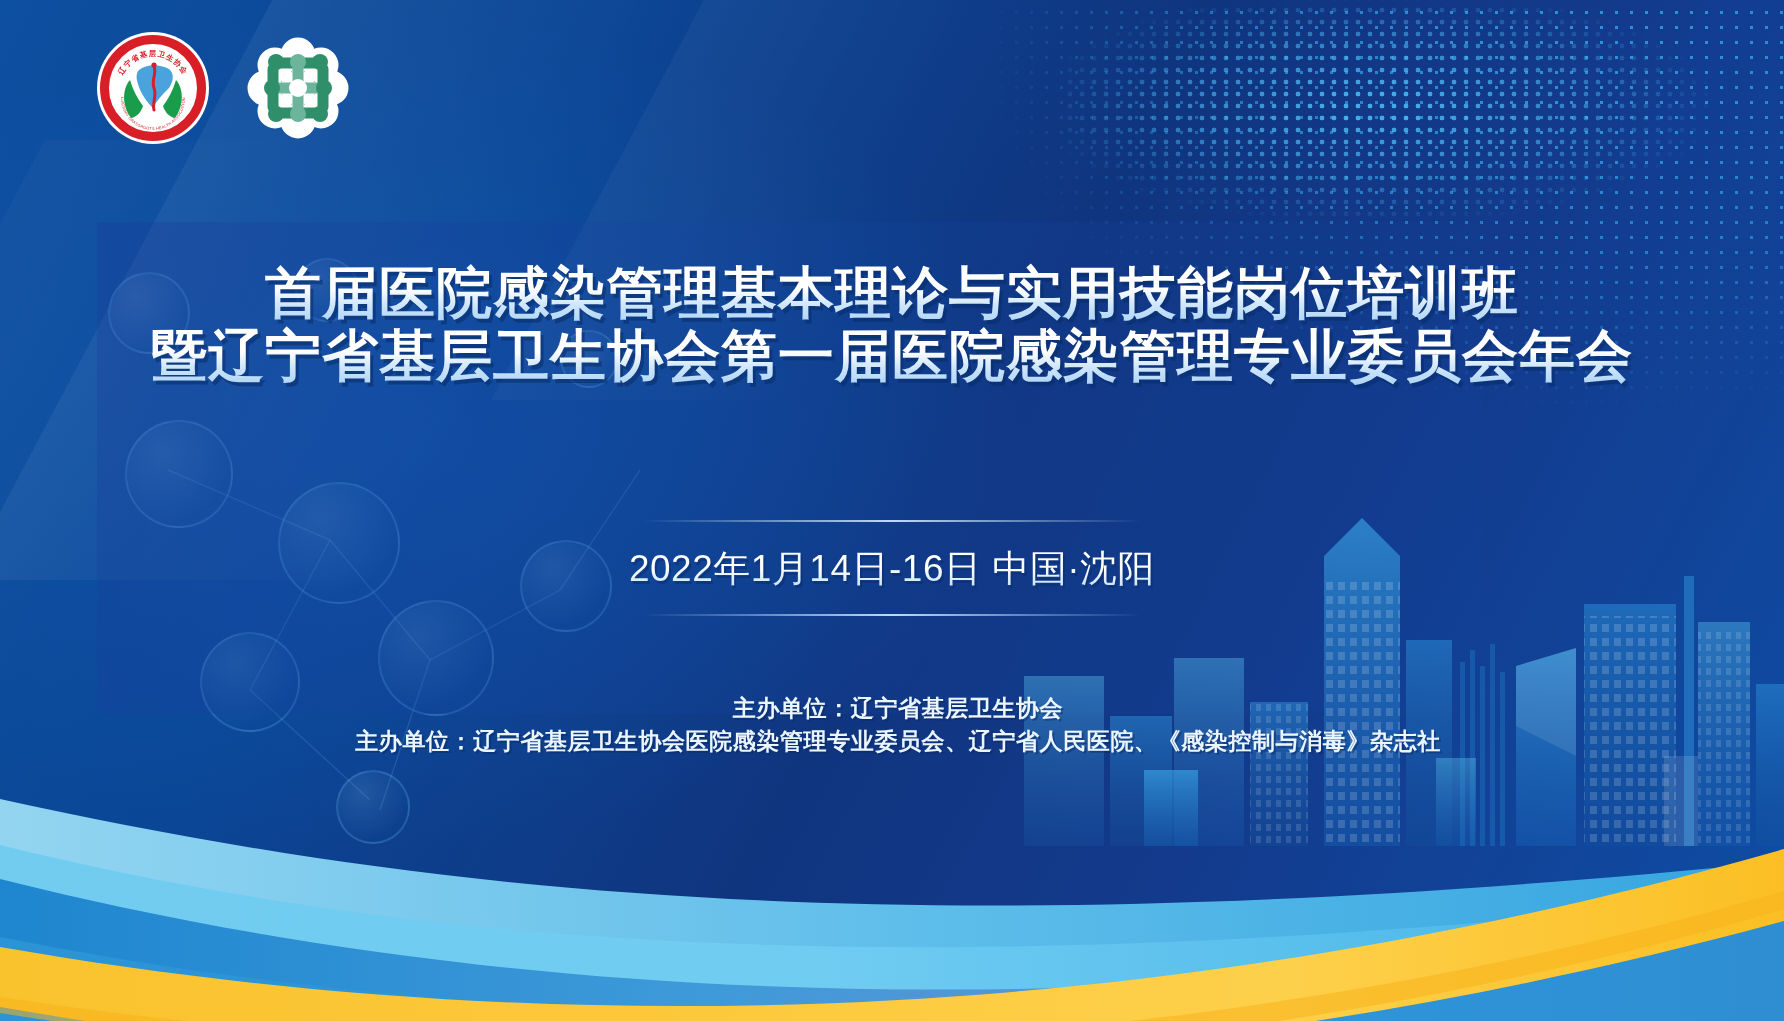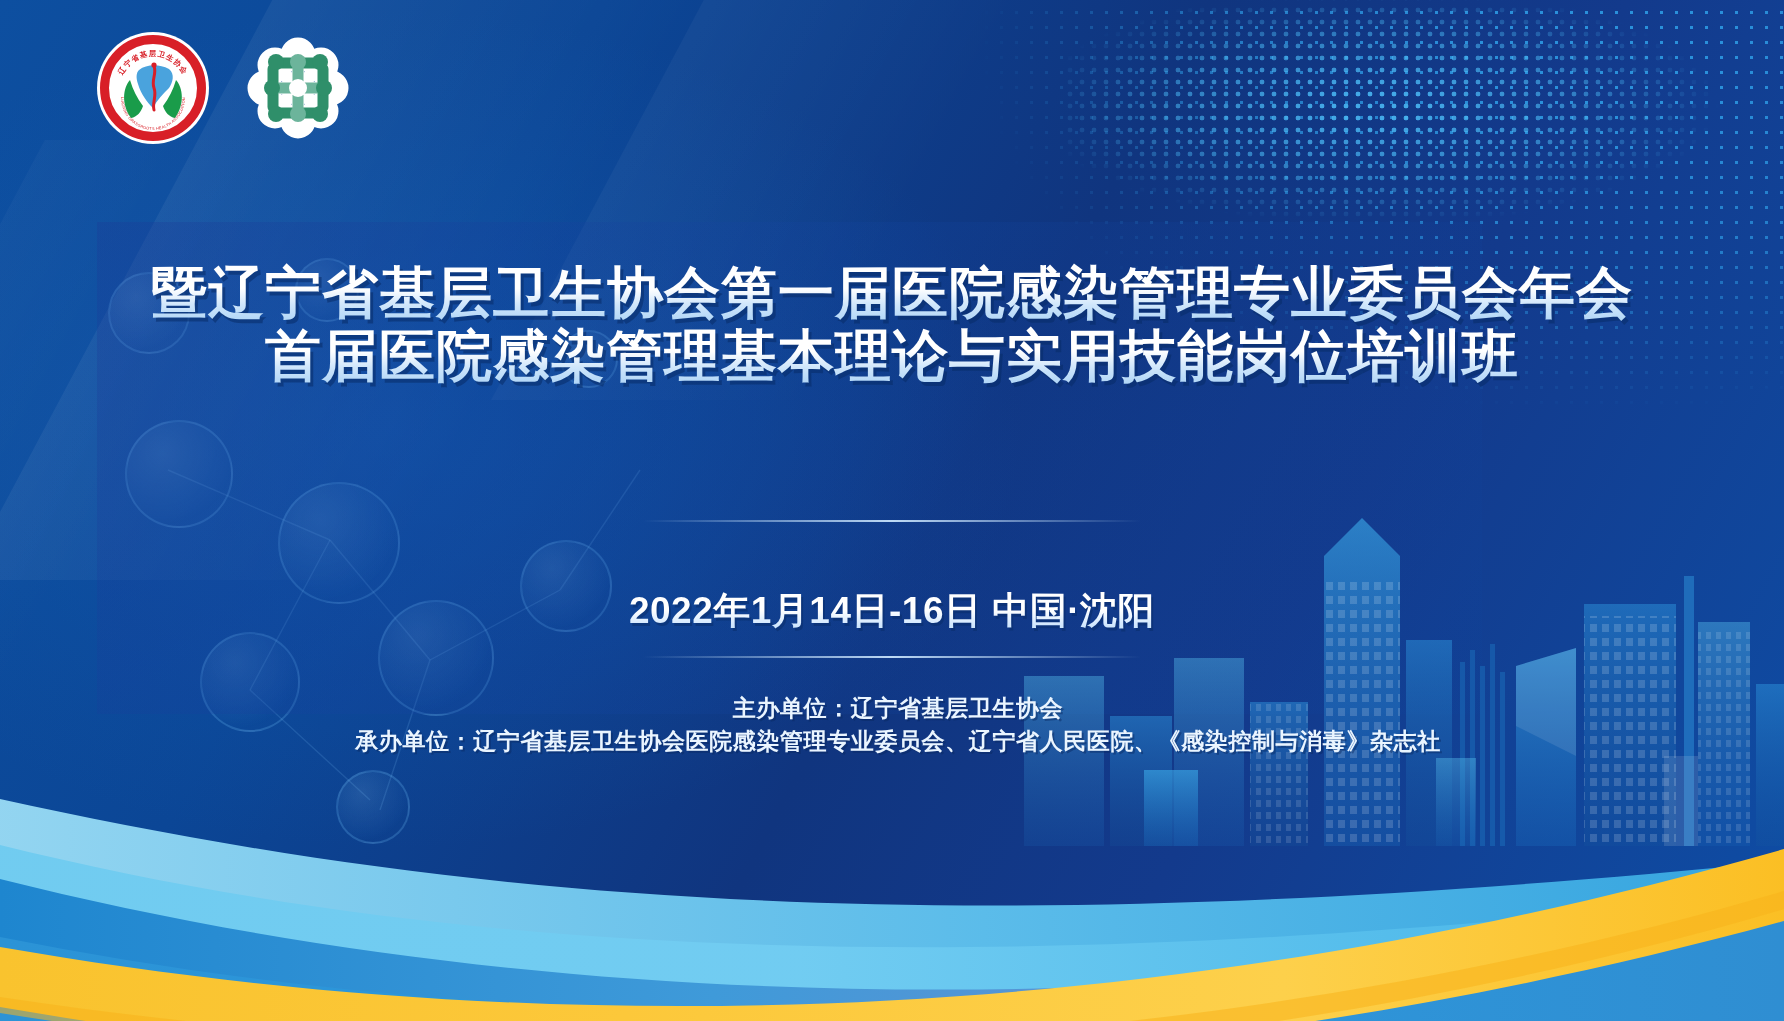--- a/index.html
+++ b/index.html
@@ -78,26 +78,25 @@
     color:transparent;
     filter:drop-shadow(3px 4px 0px rgba(8,44,104,.55));
     white-space:nowrap;
   }
 
   .datewrap{position:absolute;left:0;right:0;top:520px;text-align:center;}
   .rule{width:498px;height:2px;margin:0 auto 22px auto;
         background:linear-gradient(90deg,rgba(190,225,255,0),rgba(205,232,255,.92),rgba(190,225,255,0));}
   .date{
     display:inline-block;
-    font-size:37px;font-weight:700;letter-spacing:.5px;
+    font-size:37px;font-weight:400;letter-spacing:.5px;
     font-family:"Liberation Sans","DejaVu Sans",sans-serif;
     background:linear-gradient(180deg,#ffffff 0%,#ffffff 48%,#d6eaff 74%,#b6d8f7 100%);
     -webkit-background-clip:text;background-clip:text;color:transparent;
     filter:drop-shadow(2px 3px 0px rgba(8,44,104,.5));
-    margin-top:42px;
   }
   .rule-b{width:498px;height:2px;margin:20px auto 0 auto;
         background:linear-gradient(90deg,rgba(190,225,255,0),rgba(205,232,255,.92),rgba(190,225,255,0));}
 
   .orgs{position:absolute;left:12px;right:0;top:692px;text-align:center;}
   .org{
     font-size:23px;font-weight:700;line-height:1.45;letter-spacing:.6px;
     color:#eaf5ff;
     text-shadow:2px 2px 0 rgba(8,40,96,.45);
     white-space:nowrap;
@@ -307,28 +306,28 @@
       </g>
       <g fill="#6cb49b">
         <circle cx="55" cy="29" r="8"></circle>
           <circle cx="55" cy="81" r="8"></circle>
       </g>
       <circle cx="55" cy="55" r="9" fill="#ffffff"></circle>
     </svg>
   </div>
 
   <div class="titles">
+    <div class="tline">首届医院感染管理基本理论与实用技能岗位培训班</div>
     <div class="tline">暨辽宁省基层卫生协会第一届医院感染管理专业委员会年会</div>
-    <div class="tline">首届医院感染管理基本理论与实用技能岗位培训班</div>
   </div>
 
   <div class="datewrap">
     <div class="rule"></div>
     <div class="date">2022年1月14日-16日  中国·沈阳</div>
     <div class="rule-b"></div>
   </div>
 
   <div class="orgs">
     <div class="org">主办单位：辽宁省基层卫生协会</div>
-    <div class="org">承办单位：辽宁省基层卫生协会医院感染管理专业委员会、辽宁省人民医院、《感染控制与消毒》杂志社</div>
+    <div class="org">主办单位：辽宁省基层卫生协会医院感染管理专业委员会、辽宁省人民医院、《感染控制与消毒》杂志社</div>
   </div>
 
 </div>
 
 </body></html>

